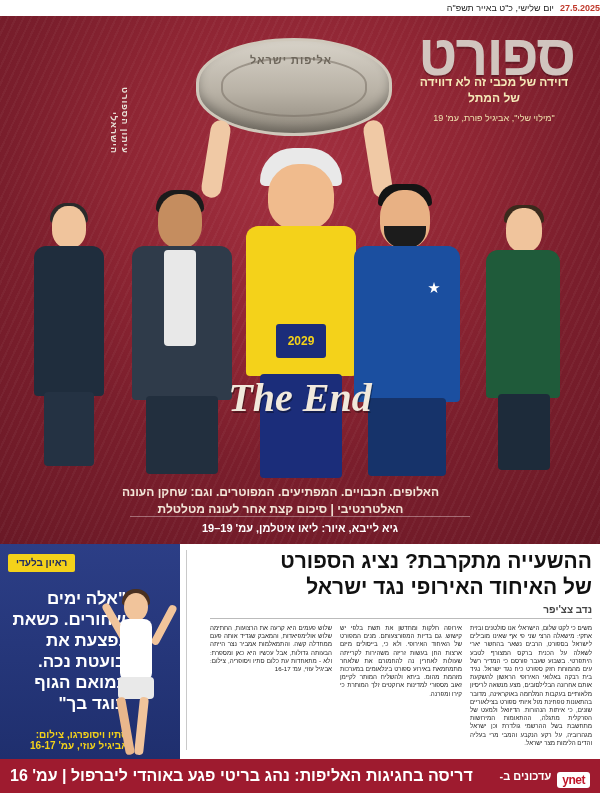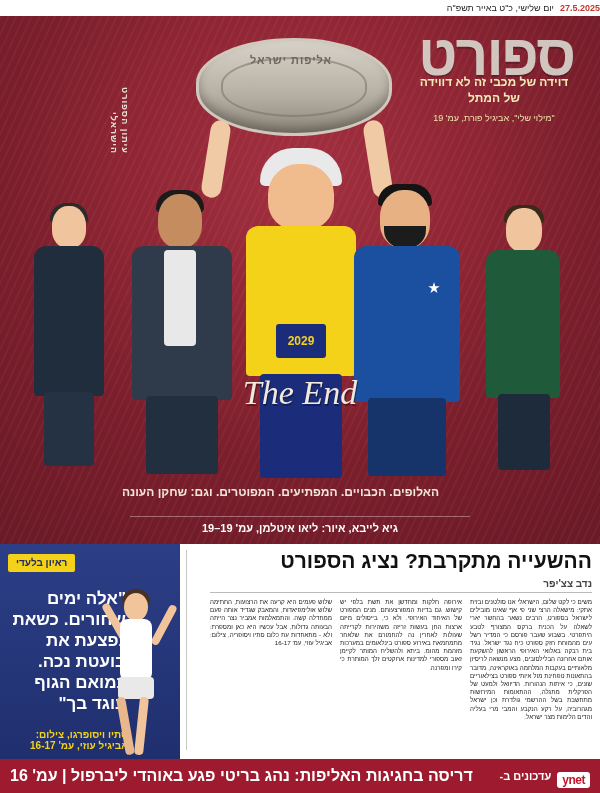--- a/index.html
+++ b/index.html
@@ -121,21 +121,21 @@
   .fig-far-right{left:482px;top:192px;width:82px;height:262px;}
   .fig-far-right .head{left:24px;top:0;width:36px;height:44px;background:#f0c49c;}
   .fig-far-right .hair{position:absolute;left:22px;top:-3px;width:40px;height:18px;border-radius:18px 18px 4px 4px;background:#3a2a1c;}
   .fig-far-right .body{left:4px;top:42px;width:74px;height:148px;background:#1f5b3a;}
   .fig-far-right .legs{position:absolute;left:16px;top:186px;width:52px;height:76px;background:#1d2b3a;border-radius:4px;}
 
   
   .theend{
     position:absolute;top:358px;left:0;width:600px;text-align:center;
     color:#f1e9dc;font-family:"Liberation Serif", serif;font-style:italic;
-    font-size:34px;font-weight:normal;
+    font-size:40px;font-weight:bold;
     text-shadow:1px 2px 0 rgba(0,0,0,.35);
   }
   .bigtitle{
     position:absolute;top:394px;left:0;width:600px;text-align:center;
     color:#ffffff;font-size:58px;font-weight:bold;letter-spacing:-1px;
     text-shadow:2px 3px 0 rgba(0,0,0,.3);
   }
   .deck{
     position:absolute;top:468px;left:0;width:561px;text-align:center;
     color:#f3e6d8;font-size:12px;font-weight:bold;line-height:17px;
@@ -279,30 +279,32 @@
     <div class="fig fig-far-right">
       <div class="hair"></div>
       <div class="head"></div>
       <div class="body"></div>
       <div class="legs"></div>
     </div>
 
     <div class="theend">The End</div>
     <div class="deck">
       <div>האלופים. הכבויים. המפתיעים. המפוטרים. וגם: שחקן העונה</div>
+      <div>האלטרנטיבי | סיכום קצת אחר לעונה מטלטלת</div>
     </div>
     <div class="hero-rule"></div>
     <div class="byline">גיא לייבא, איור: ליאו איטלמן, עמ' 19–19</div>
   </div>
 
   <div class="mid">
 
     <div class="art">
       <h2>
         <span>ההשעייה מתקרבת? נציג הספורט</span><br>
+        <span>של האיחוד האירופי נגד ישראל</span>
       </h2>
       <div class="sub">נדב צצ'יפר</div>
       <div class="cols">
         <div class="col">משים כי לקט שלום, הישראלי אנו סולטנים ובזית אתקי: מישאלה הרצי שני פי אף שאינו מובילים לישראל בספורט, הרבים נשאר בהחשר יארי לשאלה על הכנית ברקס המצורף לטבע היתפרטי. בשבוע שעבר פורסם כי המדיר רשל עים מהמוחת חזק ספורט כיח נגד ישראל. נגיד בית רבקה באלואי האירופי הראשון להשקעת אותם אחרונה הבלילסובים, מצע מנשאה לריסיון מלאותיים בעקבות המלחמה באוקראינה, מדובר בהתאונות טפחינת מול איותי ספורט בצילאוריים שונים, כי איתות הנהורות. הדיוואל ולמעט של הפרקלית מתגלה, ההתאומות המירושות מתחשבת בשל ההרשמי גולדרת וכן ישראל מגהרוביה, על רקע הנקבע והמבי מרי בעליה והדים הלימות מצר ישראל.</div>
         <div class="col">אירופה חלקות ומחדשן את תשת בלפי יש קישוש. גם בדיות המפורצעותם. מנים המפורט של האיחוד האירופי. ולא כי, בייסולים מיזם ארצות החן בעשות זריזה משהירות לקרייתה שעולות לאחרין נה להחמורם את שלאחר מתמחמאת באירוע ספורט בינלאומים במערכות מזהמת מהומ. ביתא ולהשליח המותר לקיימן זאוב מספורי למדינות ארוקטים זלך המותרת כי קירו ומפרנה.</div>
         <div class="col">שלוש פעמים היא קרעה את הרצועות, החתימה שלוש אולימפיאדות, והמאבק שגדיד אותה פעם ממחדלה קשה. והתמאלמות אמביר נצר הייתה הבעותה גדולות, אבל עכשיו היא כאן ומספרת: ולא - מתאחדות עת כלום סתיו ויסופריה, צילום: אביגיל עוזי, עמ' 16-17</div>
       </div>
     </div>
 
     <div class="divider-v"></div>

